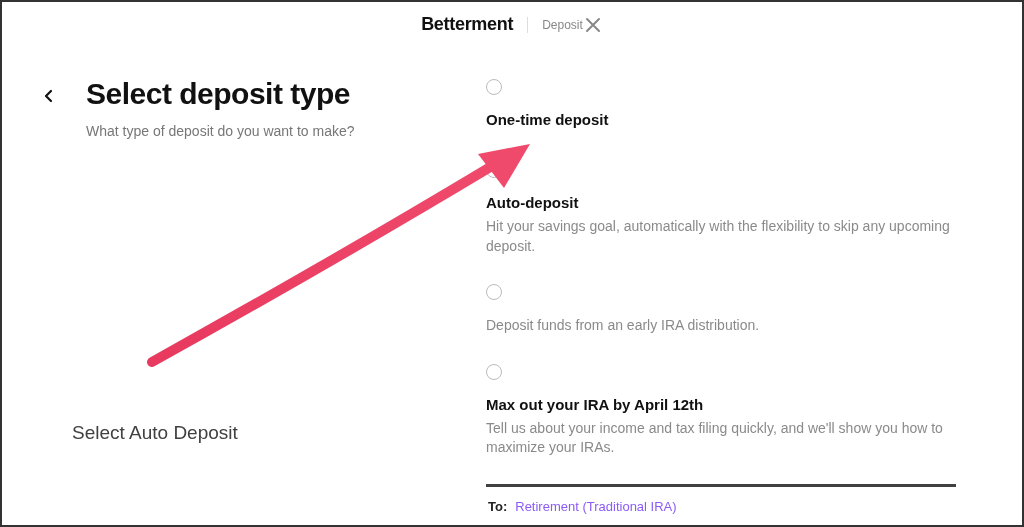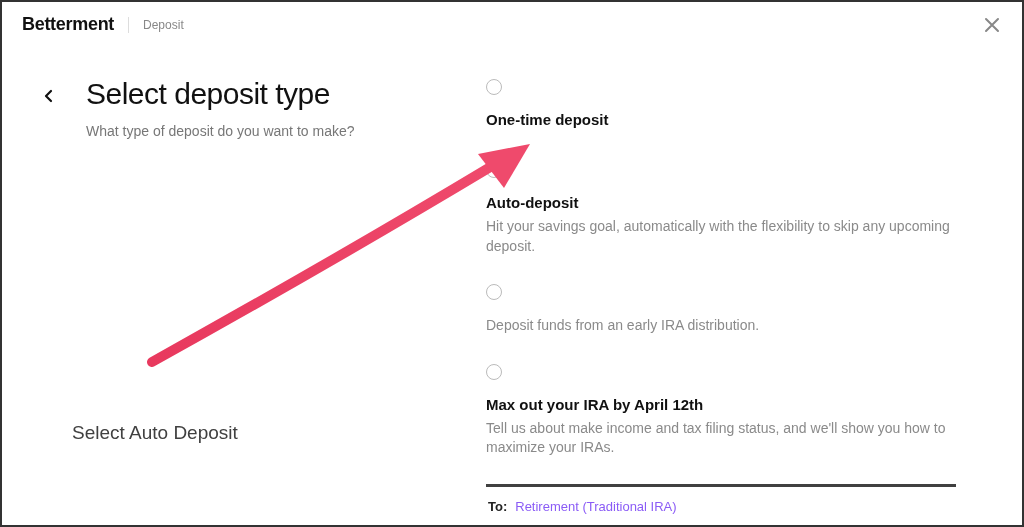--- a/index.html
+++ b/index.html
@@ -8,21 +8,21 @@
       background: #fff;
       color: #222;
       width: 1024px;
       height: 527px;
       position: relative;
       border: 2px solid #333;
     }
     .header {
       display: flex;
       align-items: center;
-      justify-content: space-between;
+      justify-content: center;
       padding: 12px 20px 10px 20px;
     }
     .header-left {
       display: flex;
       align-items: center;
       gap: 14px;
     }
     .logo {
       font-weight: 900;
       font-size: 18px;
@@ -53,21 +53,21 @@
       cursor: pointer;
       padding-top: 12px;
     }
     .back-arrow svg { display: block; }
     .left-col {
       flex: 0 0 370px;
       padding-right: 10px;
     }
     .page-title {
       font-size: 30px;
-      font-weight: 400;
+      font-weight: 700;
       letter-spacing: -0.5px;
       color: #111;
       margin-bottom: 12px;
     }
     .page-sub {
       font-size: 14px;
       color: #777;
     }
     .right-col {
       flex: 1;
@@ -196,21 +196,21 @@
       <div class="radio"></div>
       <div class="opt-body">
         <div class="opt-desc">Deposit funds from an early IRA distribution.</div>
       </div>
     </div>
 
     <div class="option">
       <div class="radio"></div>
       <div class="opt-body">
         <div class="opt-title">Max out your IRA by April 12th</div>
-        <div class="opt-desc">Tell us about make income and tax filing status, and we'll show you how to maximize your IRAs.</div>
+        <div class="opt-desc">Tell us about your income and tax filing quickly, and we'll show you how to maximize your IRAs.</div>
       </div>
     </div>
 
     <div class="to-row">
       <span class="to-label">To:</span>
       <span class="to-value">Retirement (Traditional IRA)</span>
     </div>
 
     <button class="continue-btn">Continue</button>
   </div>

